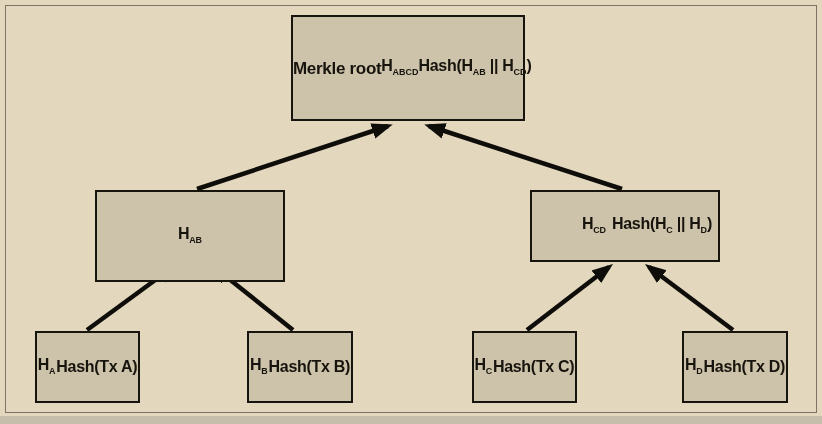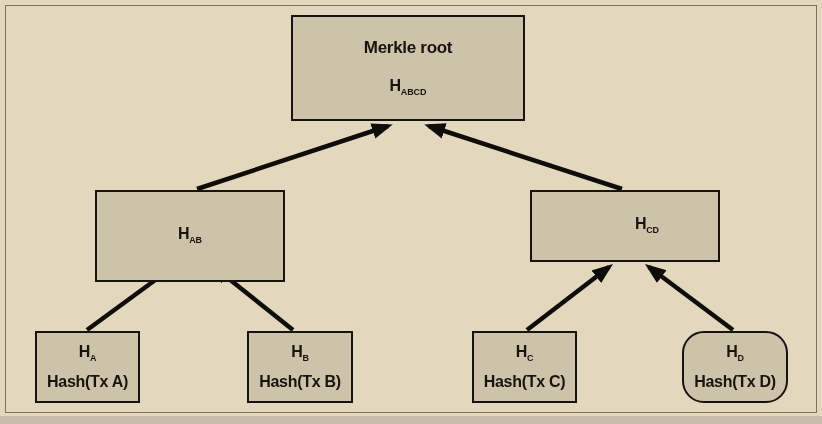--- a/index.html
+++ b/index.html
@@ -33,21 +33,21 @@
     left: 0; top: 0;
     width: 822px; height: 424px;
     pointer-events: none;
   }
   .node {
     position: absolute;
     box-sizing: border-box;
     background: #cdc3aa;
     border: 2px solid #17130d;
     display: flex;
-    flex-direction: column;
+    flex-direction: row;
     justify-content: space-evenly;
     align-items: center;
     text-align: center;
     letter-spacing: -0.3px;
   }
   .node .line {
     font-size: 16px;
     font-weight: 600;
     white-space: nowrap;
     line-height: 1;
@@ -57,21 +57,21 @@
     font-size: 0.56em;
     vertical-align: -0.5em;
     letter-spacing: 0;
   }
   .node-root { left: 291px; top: 15px;  width: 234px; height: 106px; }
   .node-hab  { left: 95px;  top: 190px; width: 190px; height: 92px; }
   .node-hcd  { left: 530px; top: 190px; width: 190px; height: 72px; padding-left: 44px; }
   .node-ha   { left: 35px;  top: 331px; width: 105px; height: 72px; }
   .node-hb   { left: 247px; top: 331px; width: 106px; height: 72px; }
   .node-hc   { left: 472px; top: 331px; width: 105px; height: 72px; }
-  .node-hd   { left: 682px; top: 331px; width: 106px; height: 72px; border-radius: 22px; }
+  .node-hd   { left: 682px; top: 331px; width: 106px; height: 72px; }
 </style>
 </head>
 <body>
 
 <div class="canvas">
 
   <div class="page-frame"></div>
 
   <svg class="arrows" viewBox="0 0 822 424" xmlns="http://www.w3.org/2000/svg">
     <defs>
@@ -83,28 +83,30 @@
     <line x1="622" y1="189" x2="429" y2="126" stroke="#0f0d0a" stroke-width="4.5" marker-end="url(#ah)"></line>
     <line x1="87" y1="330" x2="173" y2="267" stroke="#0f0d0a" stroke-width="4.5" marker-end="url(#ah)"></line>
     <line x1="293" y1="330" x2="214" y2="267" stroke="#0f0d0a" stroke-width="4.5" marker-end="url(#ah)"></line>
     <line x1="527" y1="330" x2="609" y2="267" stroke="#0f0d0a" stroke-width="4.5" marker-end="url(#ah)"></line>
     <line x1="733" y1="330" x2="649" y2="267" stroke="#0f0d0a" stroke-width="4.5" marker-end="url(#ah)"></line>
   </svg>
 
   <div class="node node-root">
     <div class="line title">Merkle root</div>
     <div class="line"><span>H</span><span class="sub">ABCD</span></div>
+    <div class="line"><span>Hash(H</span><span class="sub">AB</span><span> || H</span><span class="sub">CD</span><span>)</span></div>
   </div>
 
   <div class="node node-hab">
     <div class="line"><span>H</span><span class="sub">AB</span></div>
   </div>
 
   <div class="node node-hcd">
     <div class="line"><span>H</span><span class="sub">CD</span></div>
+    <div class="line"><span>Hash(H</span><span class="sub">C</span><span> || H</span><span class="sub">D</span><span>)</span></div>
   </div>
 
   <div class="node node-ha">
     <div class="line"><span>H</span><span class="sub">A</span></div>
     <div class="line"><span>Hash(Tx A)</span></div>
   </div>
 
   <div class="node node-hb">
     <div class="line"><span>H</span><span class="sub">B</span></div>
     <div class="line"><span>Hash(Tx B)</span></div>

